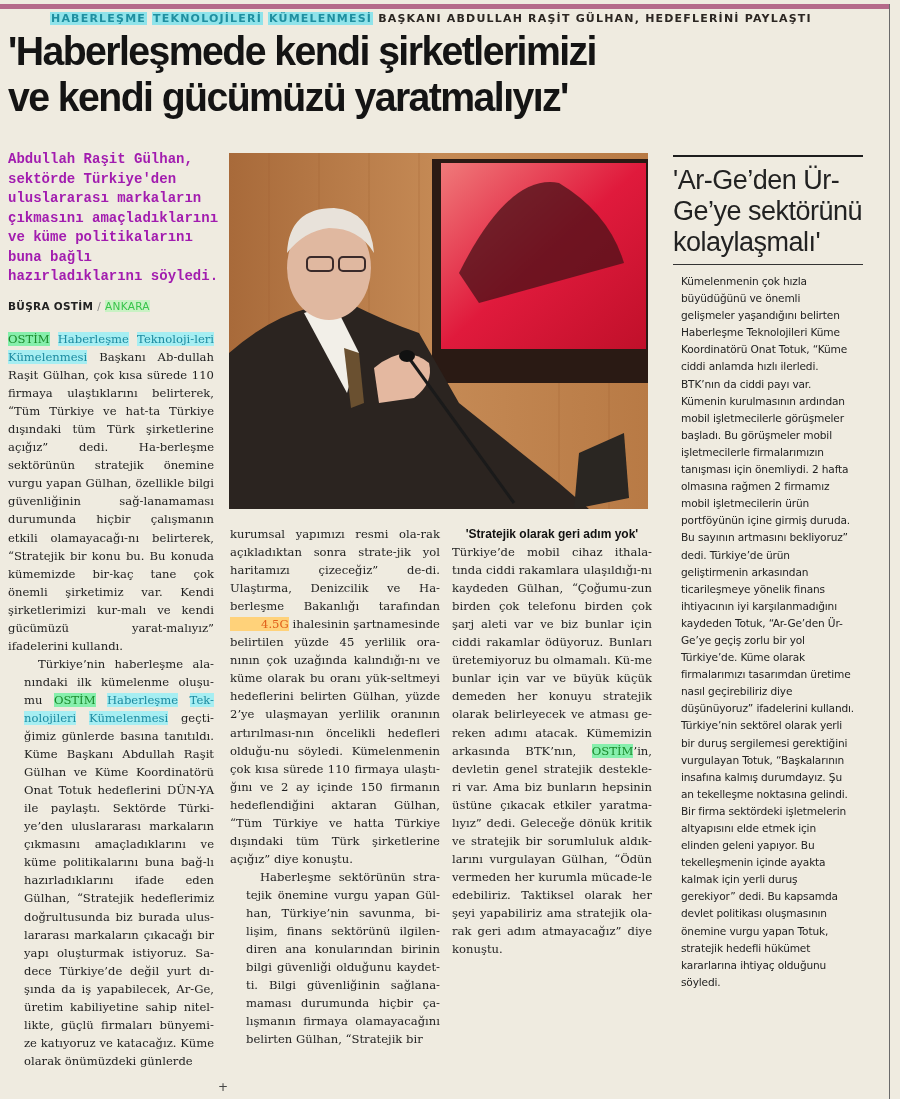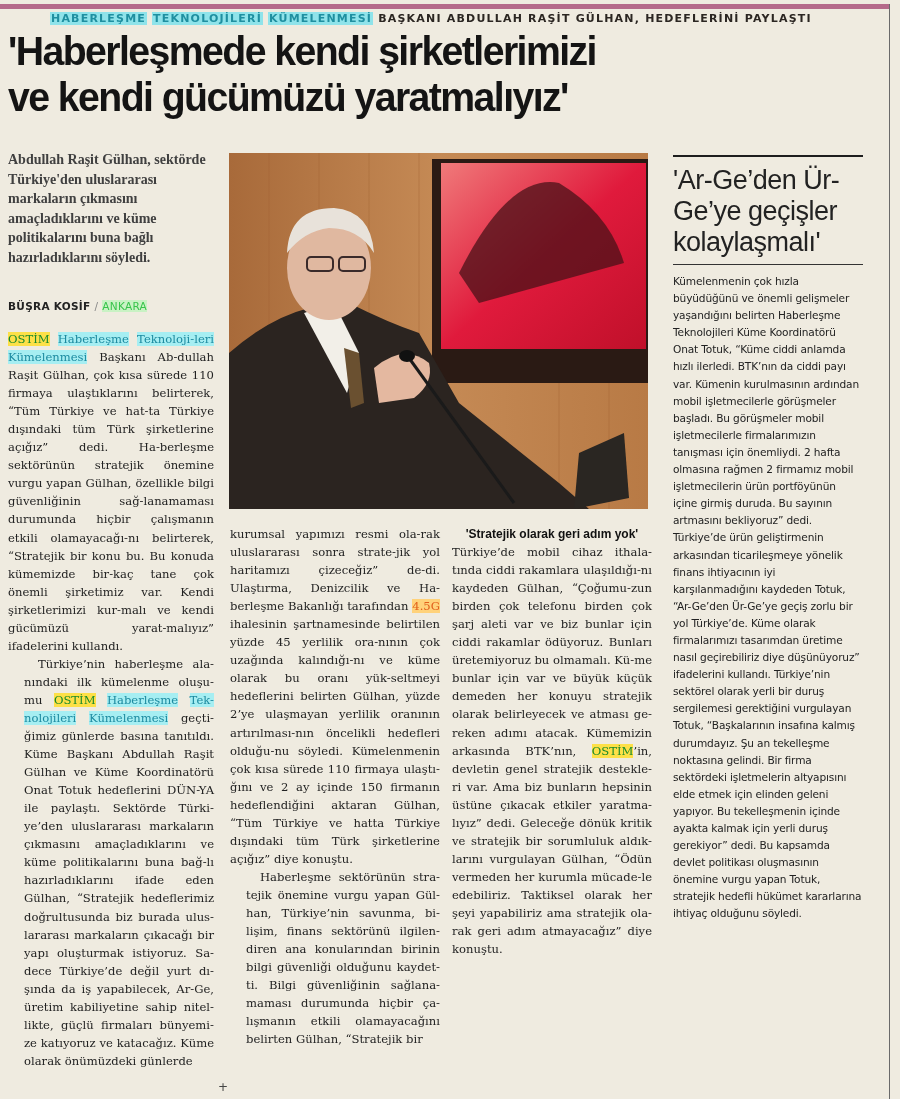--- a/index.html
+++ b/index.html
@@ -28,22 +28,22 @@
     background: #8fe3ea; color: #1f8fa0; padding: 0 1px;
   }
   .headline {
     position: absolute; left: 8px; top: 28px; width: 760px;
     font-family: "Liberation Sans", sans-serif; font-weight: bold;
     font-size: 40px; line-height: 46px; letter-spacing: -1.6px;
     color: #141414; transform: scaleX(0.98); transform-origin: left top;
   }
   .deck {
     position: absolute; left: 8px; top: 150px; width: 218px;
-    font-family: Liberation Serif, serif; font-weight: bold;
-    font-size: 14px; line-height: 19.5px; color: #404040;
+    font-family: Liberation Mono, monospace; font-weight: bold;
+    font-size: 14px; line-height: 19.5px; color: #a21caf;
   }
   .byline {
     position: absolute; left: 8px; top: 300px;
     font-family: "DejaVu Sans", sans-serif; font-weight: bold;
     font-size: 10.5px; color: #222; letter-spacing: 0.3px;
   }
   .byline .loc { color: #37c44a; background: #c9f2c4; font-weight: normal; text-align: center; }
   .byline .sep { color: #888; font-weight: normal; }
   .col {
     position: absolute;
@@ -64,24 +64,24 @@
     font-family: "Liberation Sans", sans-serif; font-weight: normal;
     font-size: 27px; line-height: 31px; color: #222; margin-top: 8px;
     letter-spacing: -0.5px;
   }
   .side-rule-bottom { height: 1px; background: #333; width: 190px; margin-top: 6px; }
   .side-body {
     font-family: "DejaVu Sans", sans-serif; font-size: 10.6px;
     line-height: 17.1px; color: #222; margin-top: 8px; width: 190px;
     letter-spacing: -0.15px;
   }
-  .side-body p { margin: 0; }
-  .hl-green { background: #fde047; color: #1a8a2c; }
+  .side-body p { margin: 8px; }
+  .hl-green { background: #86efac; color: #1a8a2c; }
   .hl-cyan { background: #a6eef2; color: #1c8aa0; }
-  .hl-orange { background: #ffd27a; color: #e0601c; }
+  .hl-orange { background: #ffd27a; color: #e0601c; padding-left: 31px; }
   .subhead {
     font-family: "Liberation Sans", sans-serif; font-weight: bold;
     font-size: 12px; margin: 15px 0 0 0; color: #111; text-align: center;
   }
   .photo {
     position: absolute; left: 229px; top: 153px; width: 419px; height: 356px;
     overflow: hidden; background: #b7773f;
   }
   .cut-mark { position: absolute; font-family: "DejaVu Sans", sans-serif; color: #444; font-size: 12px; }
 </style>
@@ -99,21 +99,21 @@
 </div>
 
 <h1 class="headline" style="margin:0;">
   <span>'Haberleşmede kendi şirketlerimizi</span><br>
   <span>ve kendi gücümüzü yaratmalıyız'</span>
 </h1>
 
 <div class="deck">Abdullah Raşit Gülhan, sektörde Türkiye'den uluslararası markaların çıkmasını amaçladıklarını ve küme politikalarını buna bağlı hazırladıklarını söyledi.</div>
 
 <div class="byline">
-  <span>BÜŞRA KOSİF</span>
+  <span>BÜŞRA OSTİM</span>
   <span class="sep">/</span>
   <span class="loc">ANKARA</span>
 </div>
 
 <div class="photo" role="img" aria-label="Abdullah Raşit Gülhan speaking at a podium with a microphone, red artwork in background">
   <svg width="419" height="356" viewBox="0 0 419 356">
     <defs>
       <linearGradient id="wood" x1="0" y1="0" x2="1" y2="0">
         <stop offset="0" stop-color="#a86a3a"></stop>
         <stop offset="0.5" stop-color="#c58a55"></stop>
@@ -164,37 +164,37 @@
     <span class="hl-green">OSTİM</span>
     <span class="hl-cyan">Haberleşme</span>
     <span class="hl-cyan">Tek-nolojileri</span>
     <span class="hl-cyan">Kümelenmesi</span>
     <span>geçti-ğimiz günlerde basına tanıtıldı. Küme Başkanı Abdullah Raşit Gülhan ve Küme Koordinatörü Onat Totuk hedeflerini DÜN-YA ile paylaştı. Sektörde Türki-ye’den uluslararası markaların çıkmasını amaçladıklarını ve küme politikalarını buna bağ-lı hazırladıklarını ifade eden Gülhan, “Stratejik hedeflerimiz doğrultusunda biz burada ulus-lararası markaların çıkacağı bir yapı oluşturmak istiyoruz. Sa-dece Türkiye’de değil yurt dı-şında da iş yapabilecek, Ar-Ge, üretim kabiliyetine sahip nitel-likte, güçlü firmaları bünyemi-ze katıyoruz ve katacağız. Küme olarak önümüzdeki günlerde</span>
   </p>
 </div>
 
 <div class="col col2">
   <p>
-    <span>kurumsal yapımızı resmi ola-rak uluslararası sonra strate-jik yol haritamızı çizeceğiz” de-di. Ulaştırma, Denizcilik ve Ha-berleşme Bakanlığı tarafından</span>
+    <span>kurumsal yapımızı resmi ola-rak açıkladıktan sonra strate-jik yol haritamızı çizeceğiz” de-di. Ulaştırma, Denizcilik ve Ha-berleşme Bakanlığı tarafından</span>
     <span class="hl-orange">4.5G</span>
     <span>ihalesinin şartnamesinde belirtilen yüzde 45 yerlilik ora-nının çok uzağında kalındığı-nı ve küme olarak bu oranı yük-seltmeyi hedeflerini belirten Gülhan, yüzde 2’ye ulaşmayan yerlilik oranının artırılması-nın öncelikli hedefleri olduğu-nu söyledi. Kümelenmenin çok kısa sürede 110 firmaya ulaştı-ğını ve 2 ay içinde 150 firmanın hedeflendiğini aktaran Gülhan, “Tüm Türkiye ve hatta Türkiye dışındaki tüm Türk şirketlerine açığız” diye konuştu.</span>
   </p>
-  <p class="ind">Haberleşme sektörünün stra-tejik önemine vurgu yapan Gül-han, Türkiye’nin savunma, bi-lişim, finans sektörünü ilgilen-diren ana konularından birinin bilgi güvenliği olduğunu kaydet-ti. Bilgi güvenliğinin sağlana-maması durumunda hiçbir ça-lışmanın etkili olamayacağını belirten Gülhan, “Stratejik bir</p>
+  <p class="ind">Haberleşme sektörünün stra-tejik önemine vurgu yapan Gül-han, Türkiye’nin savunma, bi-lişim, finans sektörünü ilgilen-diren ana konularından birinin bilgi güvenliği olduğunu kaydet-ti. Bilgi güvenliğinin sağlana-maması durumunda hiçbir ça-lışmanın firmaya olamayacağını belirten Gülhan, “Stratejik bir</p>
 </div>
 
 <div class="col col3">
   <p class="subhead">'Stratejik olarak geri adım yok'</p>
   <p>
     <span>Türkiye’de mobil cihaz ithala-tında ciddi rakamlara ulaşıldığı-nı kaydeden Gülhan, “Çoğumu-zun birden çok telefonu birden çok şarj aleti var ve biz bunlar için ciddi rakamlar ödüyoruz. Bunları üretemiyoruz bu olmamalı. Kü-me bunlar için var ve büyük küçük demeden her konuyu stratejik olarak belirleyecek ve atması ge-reken adımı atacak. Kümemizin arkasında BTK’nın,</span>
     <span class="hl-green">OSTİM</span><span>’in, devletin genel stratejik destekle-ri var. Ama biz bunların hepsinin üstüne çıkacak etkiler yaratma-lıyız” dedi. Geleceğe dönük kritik ve stratejik bir sorumluluk aldık-larını vurgulayan Gülhan, “Ödün vermeden her kurumla mücade-le edebiliriz. Taktiksel olarak her şeyi yapabiliriz ama stratejik ola-rak geri adım atmayacağız” diye konuştu.</span>
   </p>
 </div>
 
 <div class="sidebar">
   <div class="side-rule-top"></div>
-  <div class="side-title">'Ar-Ge’den Ür-Ge’ye geçişler kolaylaşmalı'</div>
+  <div class="side-title">'Ar-Ge’den Ür-Ge’ye sektörünü kolaylaşmalı'</div>
   <div class="side-rule-bottom"></div>
   <div class="side-body">
     <p>Kümelenmenin çok hızla büyüdüğünü ve önemli gelişmeler yaşandığını belirten Haberleşme Teknolojileri Küme Koordinatörü Onat Totuk, “Küme ciddi anlamda hızlı ilerledi. BTK’nın da ciddi payı var. Kümenin kurulmasının ardından mobil işletmecilerle görüşmeler başladı. Bu görüşmeler mobil işletmecilerle firmalarımızın tanışması için önemliydi. 2 hafta olmasına rağmen 2 firmamız mobil işletmecilerin ürün portföyünün içine girmiş duruda. Bu sayının artmasını bekliyoruz” dedi. Türkiye’de ürün geliştirmenin arkasından ticarileşmeye yönelik finans ihtiyacının iyi karşılanmadığını kaydeden Totuk, “Ar-Ge’den Ür-Ge’ye geçiş zorlu bir yol Türkiye’de. Küme olarak firmalarımızı tasarımdan üretime nasıl geçirebiliriz diye düşünüyoruz” ifadelerini kullandı. Türkiye’nin sektörel olarak yerli bir duruş sergilemesi gerektiğini vurgulayan Totuk, “Başkalarının insafına kalmış durumdayız. Şu an tekelleşme noktasına gelindi. Bir firma sektördeki işletmelerin altyapısını elde etmek için elinden geleni yapıyor. Bu tekelleşmenin içinde ayakta kalmak için yerli duruş gerekiyor” dedi. Bu kapsamda devlet politikası oluşmasının önemine vurgu yapan Totuk, stratejik hedefli hükümet kararlarına ihtiyaç olduğunu söyledi.</p>
   </div>
 </div>
 
 <div class="cut-mark" style="left:218px; top:1080px;">+</div>
 
 </body></html>

